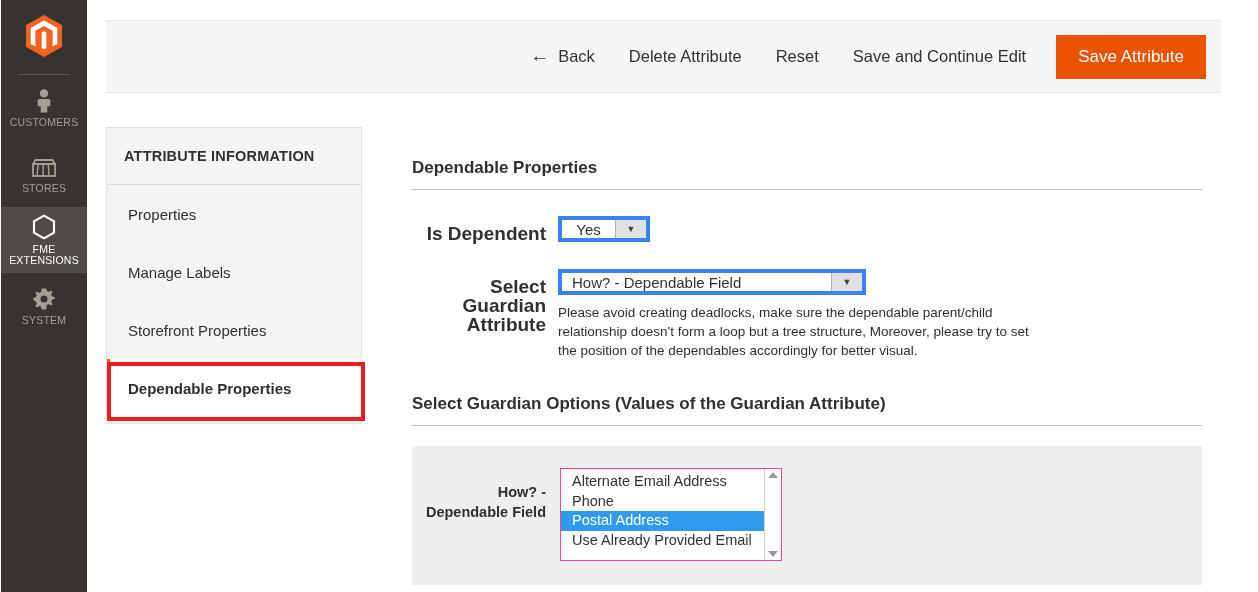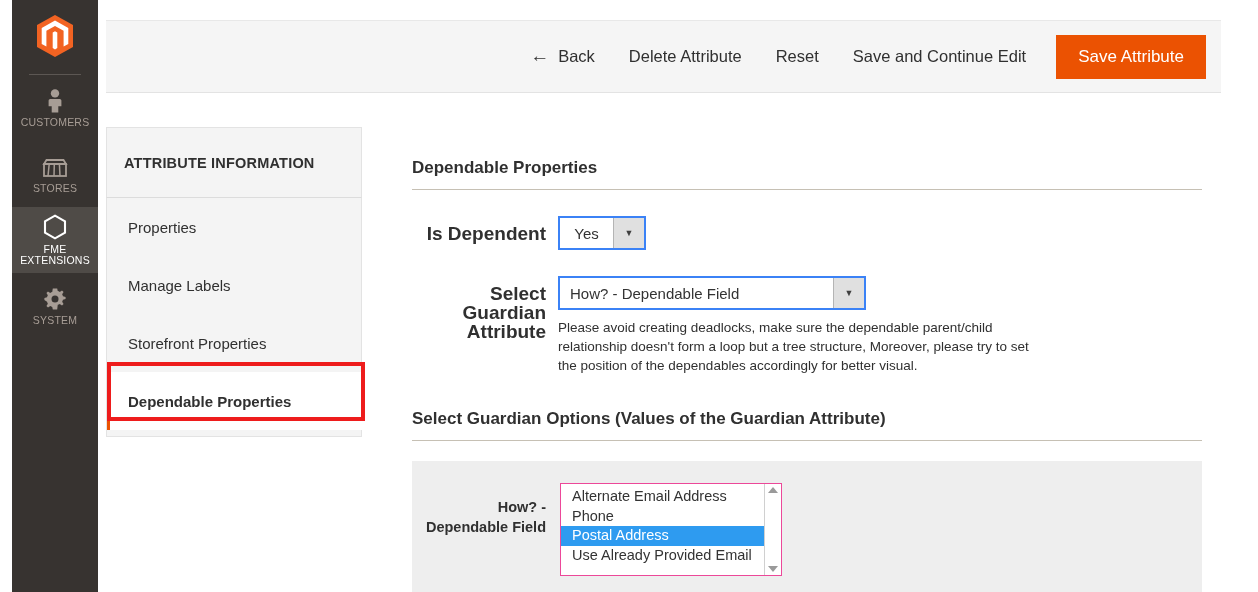--- a/index.html
+++ b/index.html
@@ -11,21 +11,21 @@
     height: 592px;
     background: #ffffff;
     font-family: "Liberation Sans", sans-serif;
     overflow: hidden;
     position: relative;
   }
 
   
   #admin-sidebar {
     position: absolute;
-    left: 12px; top: 0;
+    left: 1px; top: 0;
     width: 86px;
     height: 592px;
     background: #373330;
   }
   .logo-wrap {
     height: 72px;
     display: flex;
     align-items: center;
     justify-content: center;
   }
@@ -116,21 +116,21 @@
   #attribute-info-panel {
     position: absolute;
     left: 106px; top: 127px;
     width: 256px;
   }
   .panel-title {
     background: #f4f4f4;
     border: 1px solid #e3e3e3;
     border-bottom: 1px solid #dcdcdc;
     box-sizing: border-box;
-    height: 71px;
+    height: 58px;
     display: flex;
     align-items: center;
     padding-left: 17px;
     font-size: 14.5px;
     font-weight: bold;
     color: #303030;
     letter-spacing: 0.2px;
   }
   .panel-list {
     background: #f4f4f4;
@@ -203,23 +203,23 @@
     color: #303030;
     line-height: 19px;
     padding-top: 8px;
     box-sizing: border-box;
   }
   .field-control { flex: 1; }
 
   
   .sel {
     display: inline-flex;
-    border: 2px solid #3b82f6;
+    border: 4px solid #3b82f6;
     background: #701a75;
-    height: 34px;
+    height: 26px;
     box-sizing: border-box;
     cursor: pointer;
     align-items: stretch;
   }
   .sel .sel-value {
     display: flex;
     align-items: center;
     padding: 0 11px;
     font-size: 15px;
     color: #333333;

